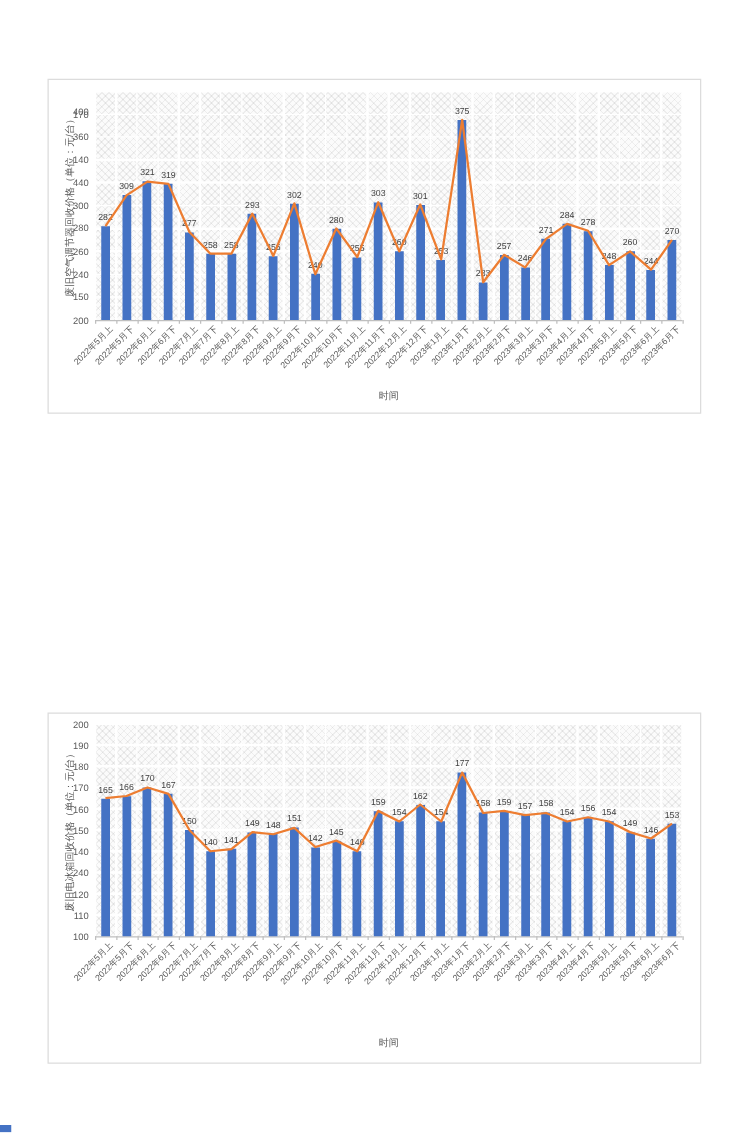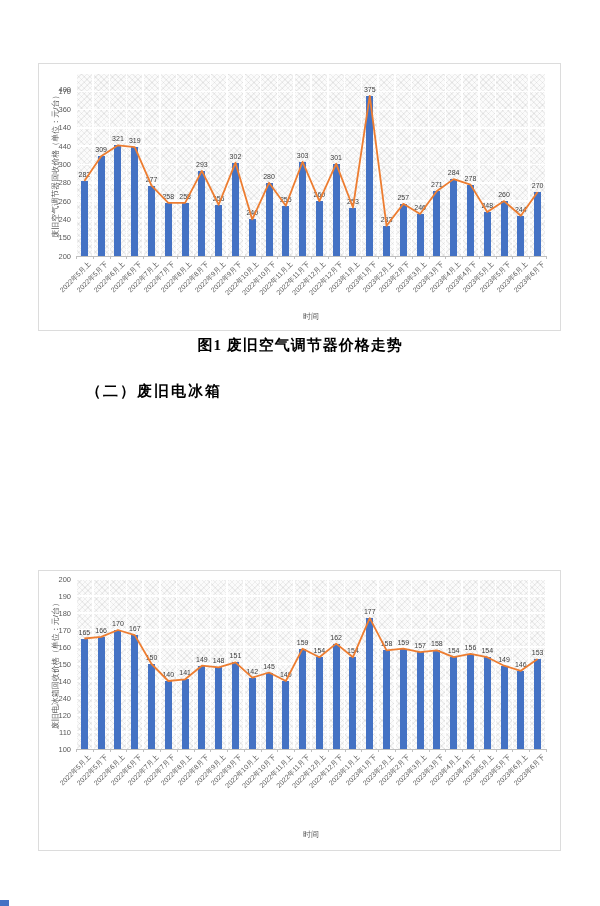--- a/index.html
+++ b/index.html
@@ -229,23 +229,21 @@
       <div class="bar" style="left: 495.107px; top: 127.95px; width: 7px; height: 64.05px; background: rgb(68, 114, 196);"></div>
       <div class="val-label" style="left: 485.607px; top: 117.95px;">270</div>
       <div class="xtick" style="left: 301.607px; top: 196px;">2023年6月下</div>
       <svg class="trend-svg" width="507" height="192" style="left: 0px; top: 0px;">
         <polyline points="45.39285714285714,116.97 62.17857142857143,92.265 78.96428571428571,81.285 95.75,83.115 112.53571428571428,121.545 129.32142857142856,138.93 146.10714285714286,138.93 162.89285714285714,106.905 179.67857142857142,140.76 196.4642857142857,98.67 213.24999999999997,155.4 230.03571428571428,118.8 246.82142857142856,141.675 263.60714285714283,97.755 280.39285714285717,137.1 297.17857142857144,99.585 313.9642857142857,143.505 330.75,31.875 347.5357142857143,161.805 364.32142857142856,139.845 381.10714285714283,149.91 397.89285714285717,127.035 414.67857142857144,115.14 431.4642857142857,120.63 448.25,148.08 465.0357142857143,137.1 481.82142857142856,151.74 498.60714285714283,127.95" fill="none" stroke="#ED7D31" stroke-width="1.8" stroke-linejoin="round"></polyline>
       </svg>
       <div class="y-title" style="left: 11px; top: 192px; width: 183px;">废旧空气调节器回收价格（单位：元/台）</div>
       <div class="x-title" style="left: 37px; top: 247px; width: 470px;">时间</div>
     </div>
 
-  <div id="caption1">图1  废旧空气调节器价格走势</div>
-
-  <div id="section-heading">（二）废旧电冰箱</div>
+
 
 
   <div class="chart-box" id="chart-1" style="top:570px;height:281px;">
       <div class="plot" style="left: 37px; top: 8px; width: 470px; height: 170px;"></div>
       <div class="ytick" style="left: 6px; top: 173.5px;">100</div>
       <div class="hgrid" style="left: 37px; width: 470px; top: 160.25px;"></div>
       <div class="ytick" style="left: 6px; top: 156.5px;">110</div>
       <div class="hgrid" style="left: 37px; width: 470px; top: 143.25px;"></div>
       <div class="ytick" style="left: 6px; top: 139.5px;">120</div>
       <div class="hgrid" style="left: 37px; width: 470px; top: 126.25px;"></div>

